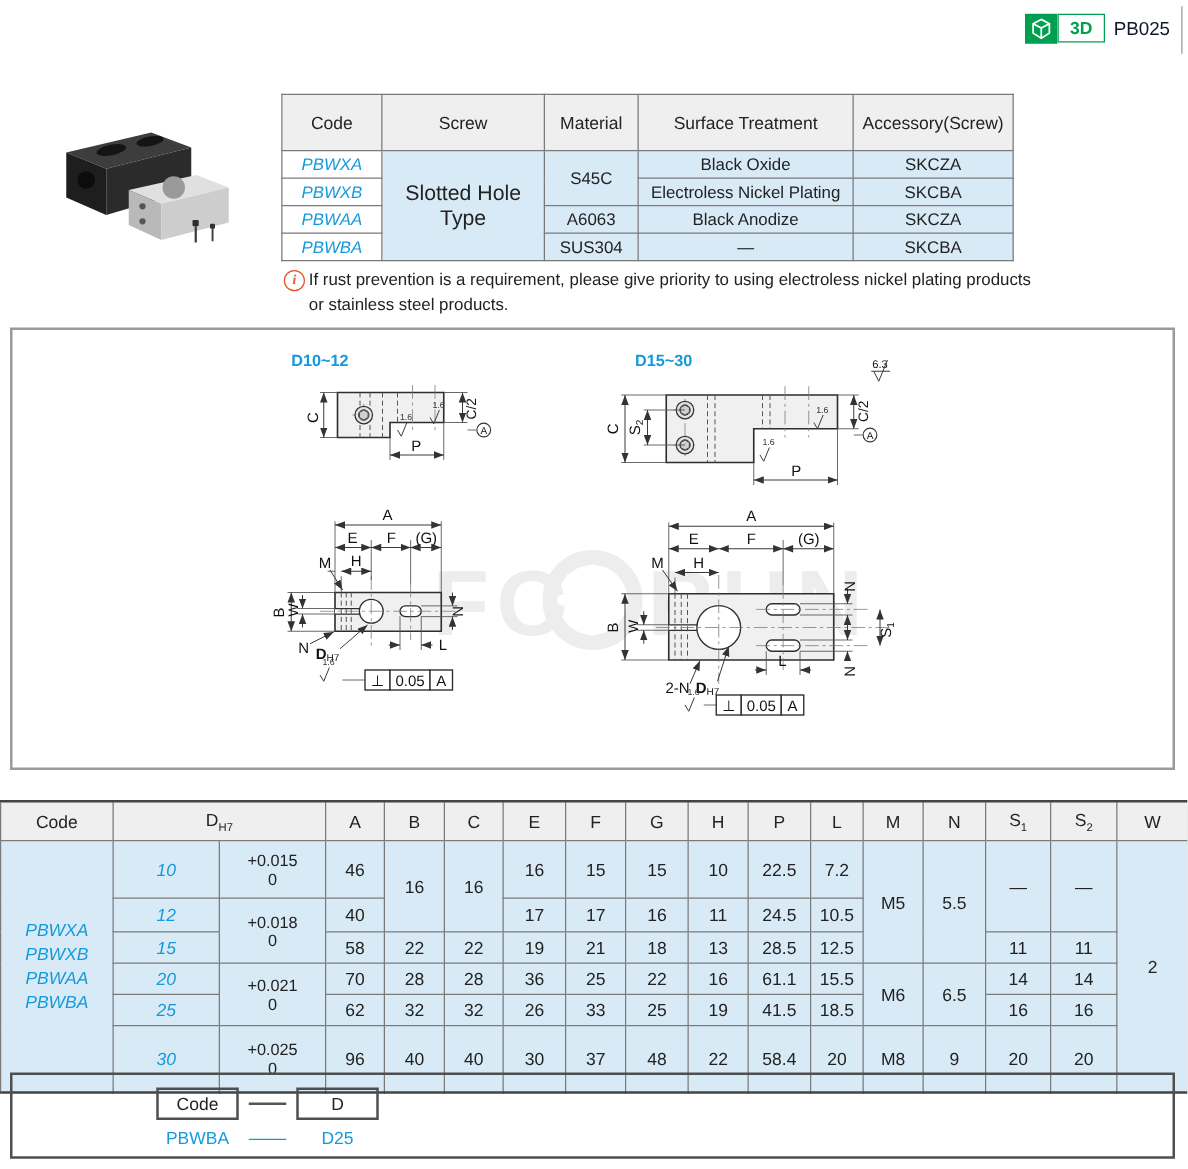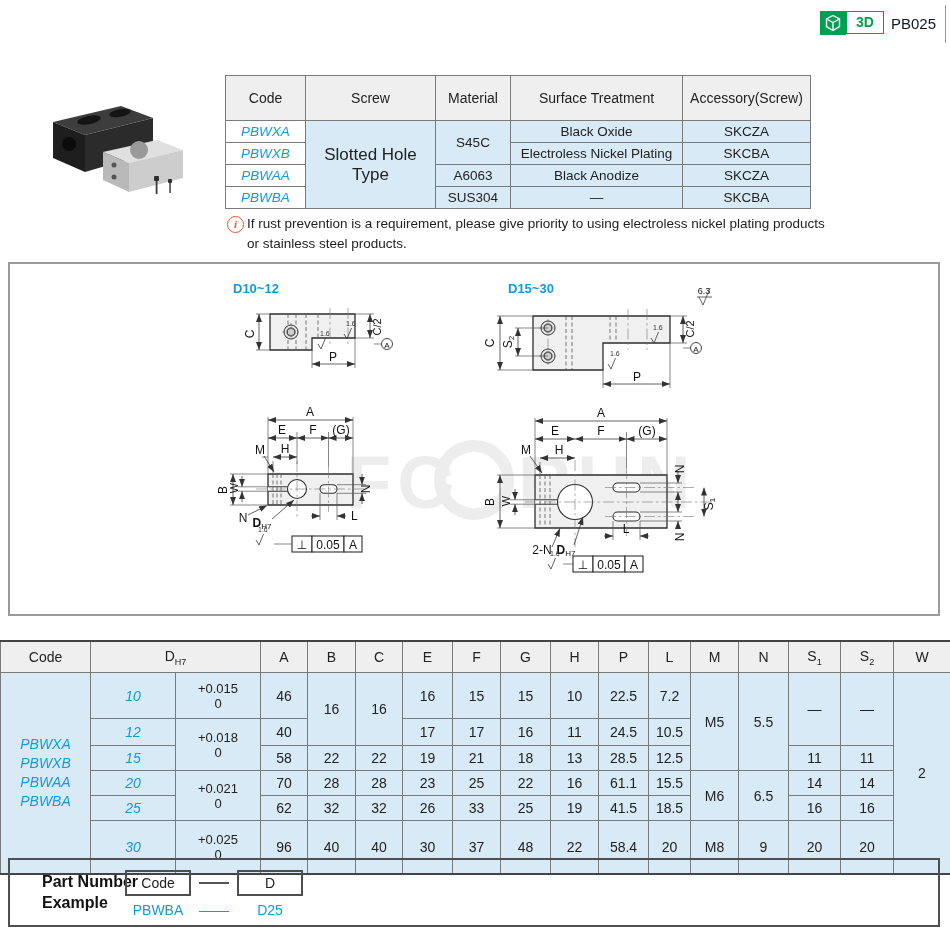--- a/index.html
+++ b/index.html
@@ -456,21 +456,21 @@
     </tr>
     <tr style="height:25px">
       <td class="c-white t-blue">20</td>
       <td class="tol" rowspan="2">
             <div>+0.021</div>
             <div>0</div>
           </td>
       <td>70</td>
       <td>28</td>
       <td>28</td>
-      <td>23</td>
+      <td>36</td>
       <td>25</td>
       <td>22</td>
       <td>16</td>
       <td>61.1</td>
       <td>15.5</td>
       <td rowspan="2">M6</td>
       <td rowspan="2">6.5</td>
       <td>14</td>
       <td>14</td>
     </tr>
@@ -505,23 +505,20 @@
       <td>20</td>
       <td>M8</td>
       <td>9</td>
       <td>20</td>
       <td>20</td>
     </tr>
   </tbody>
     </table>
 
   <div class="pnx">
-    <div class="pnx-title">
-      <span>Part Number</span><br><span>Example</span>
-    </div>
     <div class="pnx-box" style="left:115px">Code</div>
     <div class="pnx-dash"></div>
     <div class="pnx-box" style="left:227px">D</div>
     <div class="pnx-blue" style="left:115px">PBWBA</div>
     <div class="pnx-dash-blue"></div>
     <div class="pnx-blue" style="left:227px">D25</div>
   </div>
 
 </div>
 

